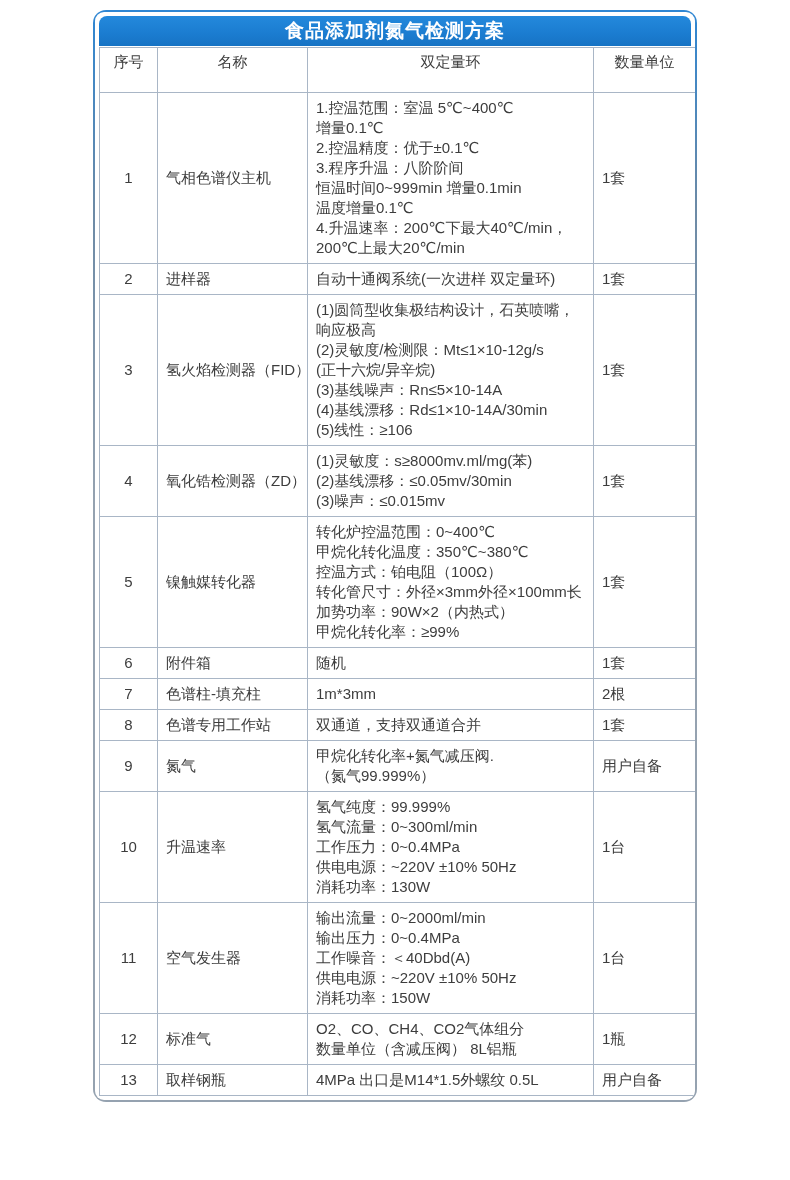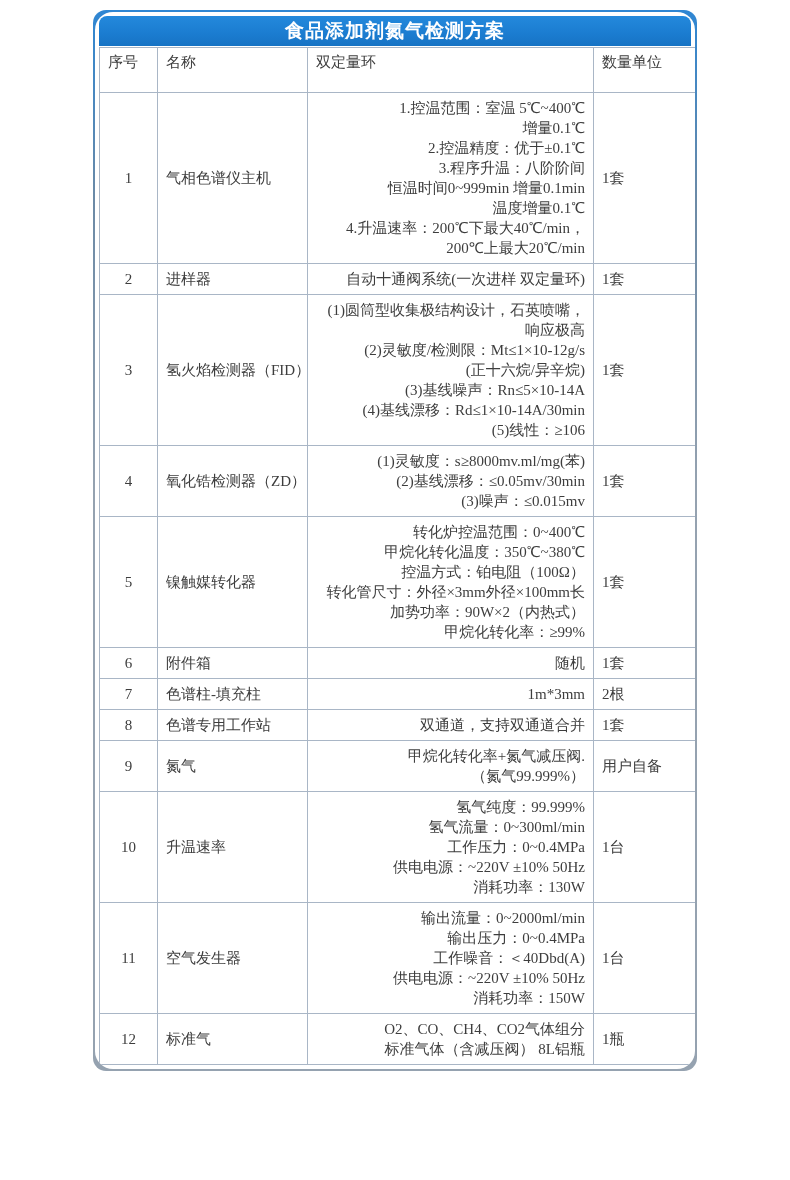--- a/index.html
+++ b/index.html
@@ -12,25 +12,24 @@
   .card-frame {
     width: 604px;
     margin: 10px auto 0 auto;
     border-radius: 13px;
     padding: 2px;
     box-sizing: border-box;
     background: linear-gradient(180deg, var(--frame-top, #2e86d3) 0%, #6c8aa6 18%, var(--frame-bottom, #95a2b0) 45%, var(--frame-bottom, #95a2b0) 100%);
   }
   .card-inner {
     background: #ffffff;
-    border-radius: 18px;
+    border-radius: 9px;
     padding: 4px 4px 4px 4px;
     box-sizing: border-box;
     overflow: hidden;
-    font-family: Liberation Serif, serif;
   }
   .banner {
     height: 30px;
     line-height: 30px;
     text-align: center;
     background: linear-gradient(180deg, #2489dc 0%, var(--banner, #1b7cd0) 60%, #1673c4 100%);
     border-radius: 8px 8px 0 0;
     color: #ffffff;
     font-size: 19px;
     font-weight: bold;
@@ -47,28 +46,28 @@
     font-size: 15px;
     line-height: 20px;
     color: var(--text, #3d3d3d);
     padding: 5px 8px;
     vertical-align: middle;
     box-sizing: border-box;
     overflow: hidden;
   }
   table.spec-table th {
     font-weight: normal;
-    text-align: left;
+    text-align: center;
     height: 30px;
     padding-top: 4px;
     padding-bottom: 20px;
   }
   th.col-no, td.cell-no { text-align: center; padding-left: 2px; padding-right: 2px; }
   td.cell-name { white-space: nowrap; padding-left: 9px; padding-right: 2px; }
-  td.cell-spec { white-space: pre-line; padding-left: 9px; text-align: right; }
+  td.cell-spec { white-space: pre-line; padding-left: 9px; text-align: left; }
   td.cell-qty  { padding-left: 9px; }
 </style>
 </head>
 <body>
 
 <div class="card-frame">
   <div class="card-inner">
     <div class="banner">食品添加剂氮气检测方案</div>
     <table class="spec-table">
       <colgroup>
@@ -178,19 +177,25 @@
 输出压力：0~0.4MPa
 工作噪音：＜40Dbd(A)
 供电电源：~220V ±10% 50Hz
 消耗功率：150W</td>
             <td class="cell-qty">1台</td>
           </tr>
           <tr>
             <td class="cell-no">12</td>
             <td class="cell-name">标准气</td>
             <td class="cell-spec">O2、CO、CH4、CO2气体组分
-标准气体（含减压阀） 8L铝瓶</td>
+数量单位（含减压阀） 8L铝瓶</td>
             <td class="cell-qty">1瓶</td>
+          </tr>
+          <tr>
+            <td class="cell-no">13</td>
+            <td class="cell-name">取样钢瓶</td>
+            <td class="cell-spec">4MPa 出口是M14*1.5外螺纹 0.5L</td>
+            <td class="cell-qty">用户自备</td>
           </tr>
         </tbody>
     </table>
   </div>
 </div>
 
 </body></html>

